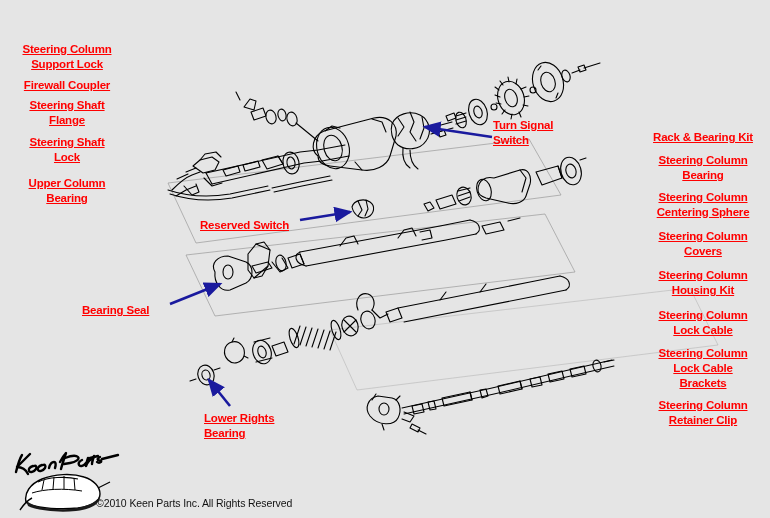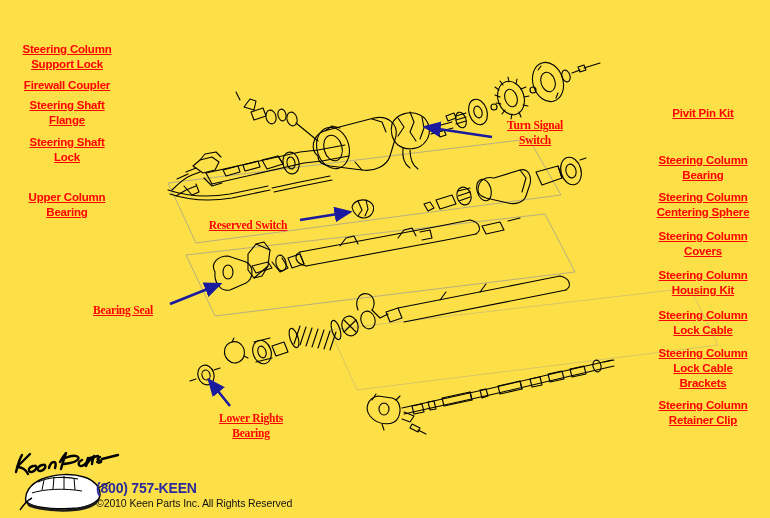--- a/index.html
+++ b/index.html
@@ -7,21 +7,21 @@
     padding: 0;
     background: #ffffff;
   }
   body {
     font-family: "Liberation Sans", sans-serif;
   }
   #page {
     position: relative;
     width: 770px;
     height: 518px;
-    background: #fde047;
+    background: #e5e5e5;
     overflow: hidden;
   }
   .label {
     position: absolute;
     color: #FF0000;
     font-family: "Liberation Sans", sans-serif;
     font-weight: bold;
     font-size: 11.5px;
     line-height: 15px;
     text-decoration: underline;
@@ -33,22 +33,20 @@
     text-align: center;
     left: 8px;
     width: 118px;
   }
   .label.right {
     text-align: center;
     left: 640px;
     width: 126px;
   }
   .label.center {
-    text-align: center;
-    font-family: Liberation Serif, serif;
   }
   #diagram {
     position: absolute;
     left: 0;
     top: 0;
     width: 770px;
     height: 518px;
     pointer-events: none;
   }
   .footer-phone {
@@ -299,24 +297,24 @@
     </g>
   </svg>
 
   <div class="label left" style="top:42px">Steering Column 
 Support Lock</div>
   <div class="label left" style="top:78px">Firewall Coupler</div>
   <div class="label left" style="top:98px">Steering Shaft 
 Flange</div>
   <div class="label left" style="top:135px">Steering Shaft 
 Lock</div>
-  <div class="label left" style="top:190px">Upper Column 
+  <div class="label left" style="top:176px">Upper Column 
 Bearing</div>
 
-  <div class="label right" style="top:106px">Pivit Pin Kit</div>
+  <div class="label right" style="top:130px">Rack &amp; Bearing Kit</div>
   <div class="label right" style="top:153px">Steering Column 
 Bearing</div>
   <div class="label right" style="top:190px">Steering Column 
 Centering Sphere</div>
   <div class="label right" style="top:229px">Steering Column 
 Covers</div>
   <div class="label right" style="top:268px">Steering Column 
 Housing Kit</div>
   <div class="label right" style="top:308px">Steering Column 
 Lock Cable</div>
@@ -357,16 +355,15 @@
       <path d="M20,54 C26,61 44,64 62,63 C78,62 90,57 94,50
                C94,58 86,63 70,65 C50,67 30,64 22,60 Z" fill="#1a1a1a"></path>
       <path d="M32,36 C42,31 60,30 72,33" fill="none" stroke="#000000" stroke-width="1.2"></path>
       <path d="M38,34 L36,44 M48,31 L47,43 M58,30 L58,43 M68,32 L69,44" fill="none" stroke="#000000" stroke-width="1"></path>
       <path d="M26,47 C38,43 58,42 76,45" fill="none" stroke="#000000" stroke-width="1"></path>
       <path d="M14,64 C18,58 22,54 26,52" fill="none" stroke="#000000" stroke-width="1.4"></path>
       <path d="M92,42 L104,36" fill="none" stroke="#000000" stroke-width="1.2"></path>
     </g>
   </svg>
 
-  <div class="footer-phone">(800) 757-KEEN</div>
   <div class="footer-copy">©2010 Keen Parts Inc. All Rights Reserved</div>
 
 </div>
 
 </body></html>

